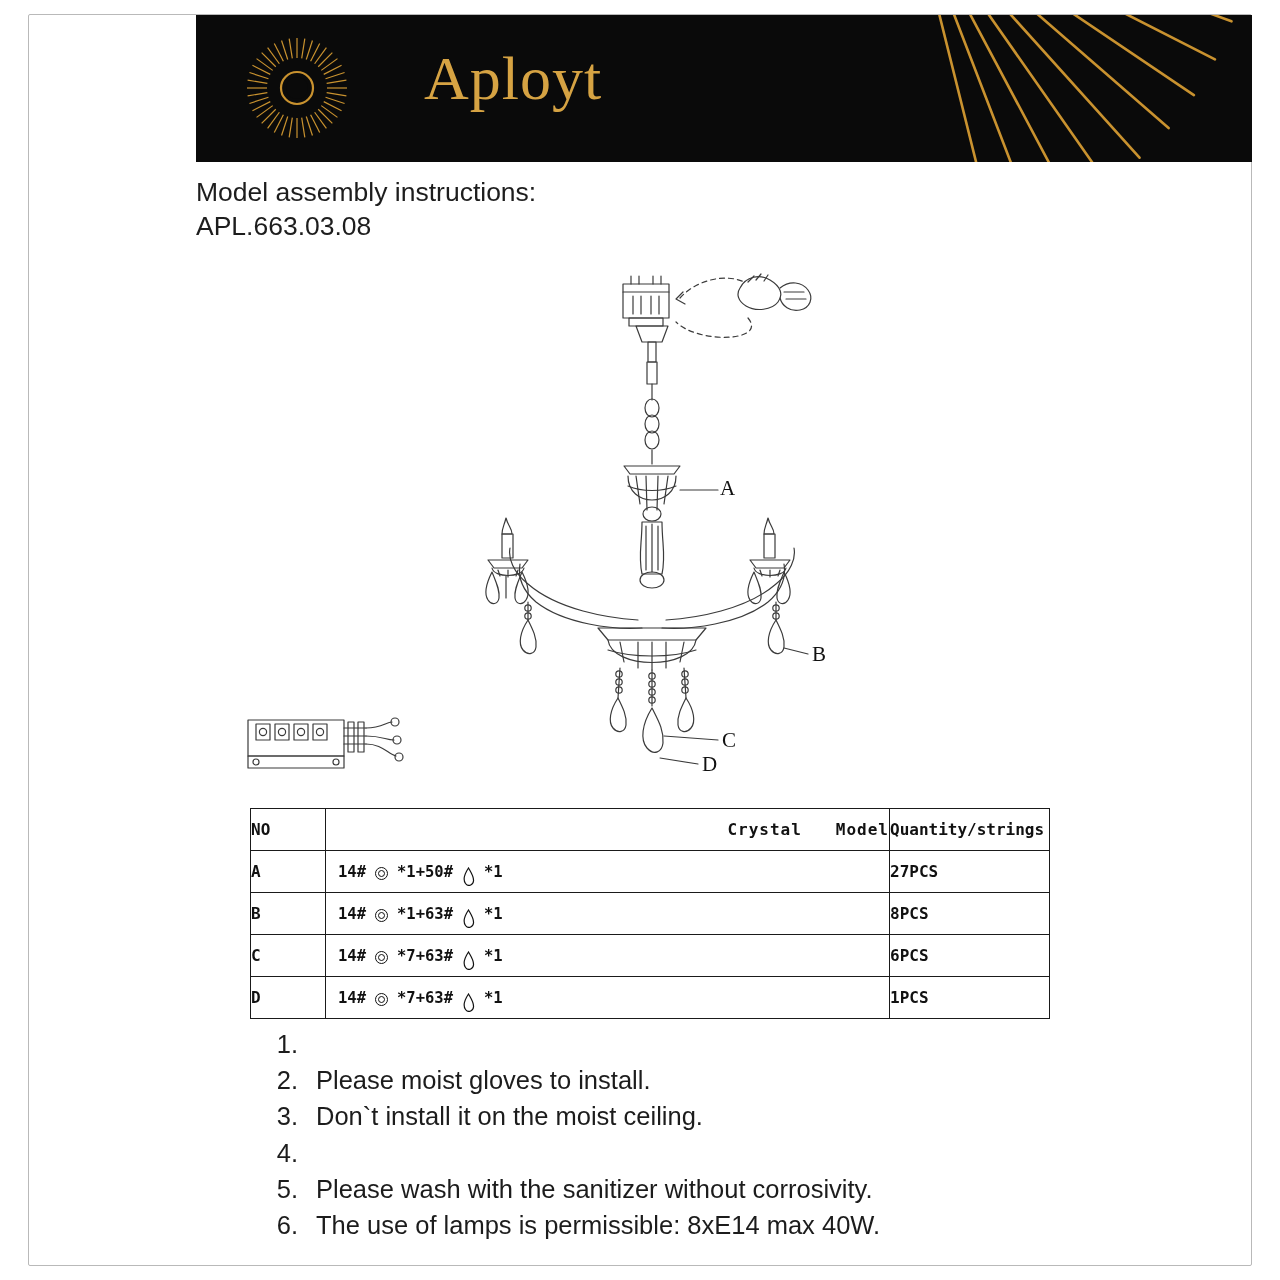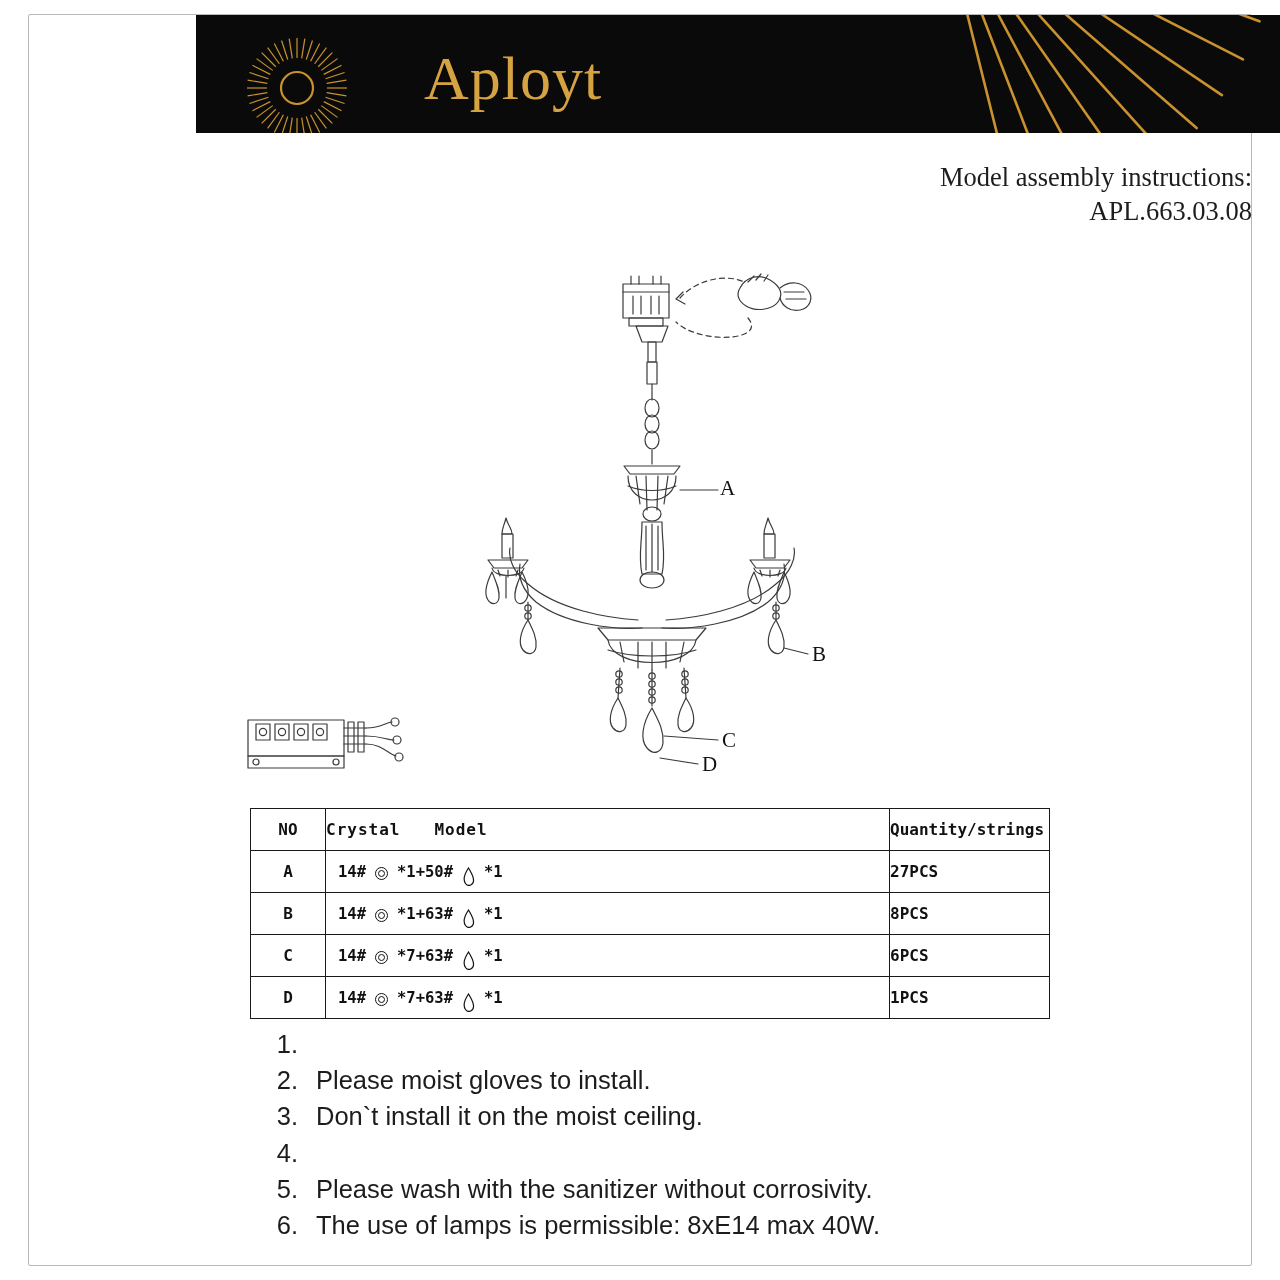--- a/index.html
+++ b/index.html
@@ -27,24 +27,23 @@
     border-radius: 2px;
     box-sizing: border-box;
   }
 
   
   .brand-bar {
     position: absolute;
     left: 196px;
     top: 15px;
     width: 1056px;
-    height: 118px;
+    height: 147px;
     background: #0a0a0a;
     overflow: hidden;
-    padding-left: 28px;
   }
   .brand-logo-mark {
     position: absolute;
     left: 48px;
     top: 20px;
     width: 106px;
     height: 106px;
   }
   .brand-logo-mark .ring {
     position: absolute;
@@ -65,25 +64,24 @@
     right: -30px;
     top: -150px;
     width: 430px;
     height: 330px;
   }
 
   
   .title-block {
     position: absolute;
     left: 196px;
-    top: 161px;
+    top: 176px;
     width: 1056px;
-    text-align: right;
+    text-align: left;
     line-height: 1.28;
-    font-family: Liberation Serif, serif;
   }
   .title-line {
     font-size: 26.5px;
     color: #1d1d1d;
   }
 
   
   .illus {
     position: absolute;
     left: 228px;
@@ -110,24 +108,24 @@
   }
   .parts-table td, .parts-table th {
     border: 1.4px solid #1a1a1a;
     height: 41px;
     font-family: "Liberation Sans Mono", monospace;
     font-weight: bold;
     font-size: 16px;
     color: #111;
     padding: 0;
   }
-  .col-no { width: 74px; text-align: center; }
+  .col-no { width: 74px; }
   .col-desc { width: 563px; text-align: left; padding-left: 12px !important; }
   .col-qty { width: 159px; text-align: left; }
-  .hdr-desc { text-align: left; padding-left: 0 !important; letter-spacing: 1px; margin-top: 31px;}
+  .hdr-desc { text-align: right; padding-left: 0 !important; letter-spacing: 1px; margin-top: 31px;}
   .hdr-desc .gap { display:inline-block; width: 34px; }
   .desc-cell {
     display: flex;
     align-items: center;
     gap: 8px;
     font-family: "Liberation Sans Mono", monospace;
     font-weight: bold;
     font-size: 15.5px;
     white-space: nowrap;
   }

